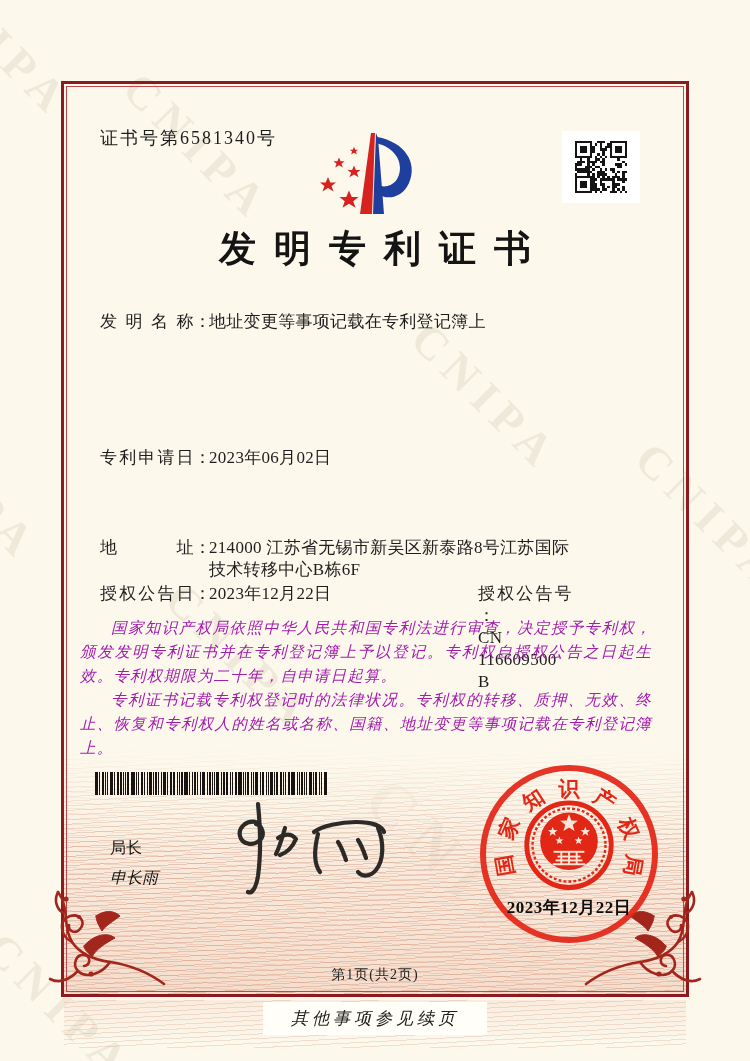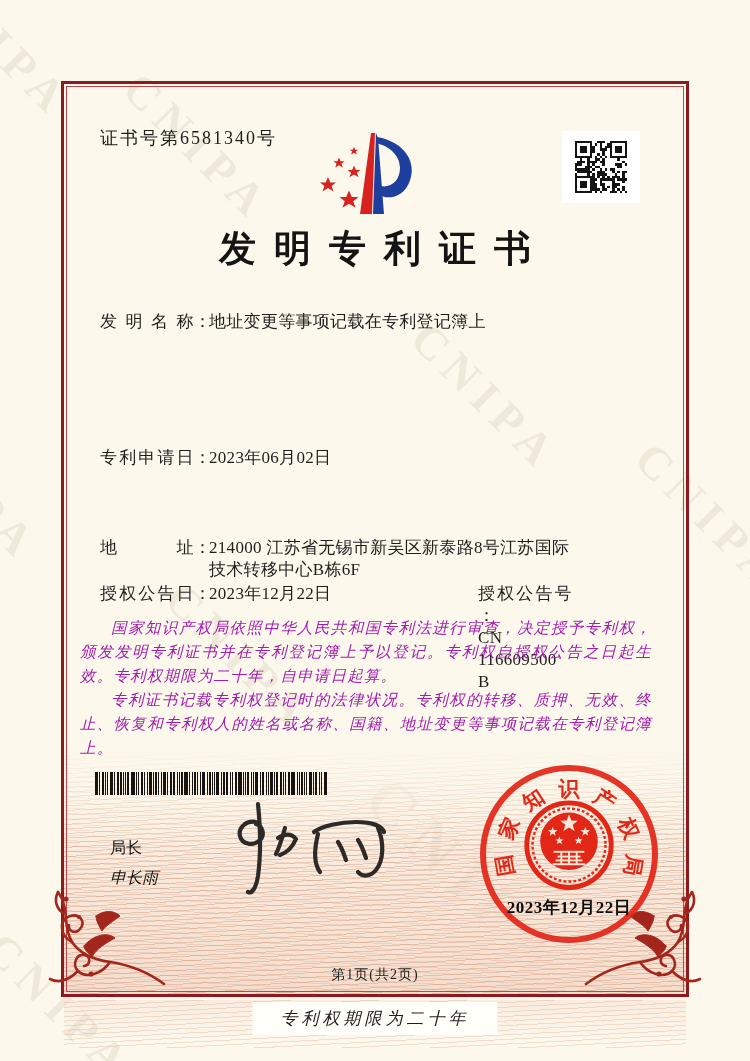--- a/index.html
+++ b/index.html
@@ -527,15 +527,15 @@
   <span class="seal-ch" style="transform: translate(-50%, -50%) rotate(-100deg) translateY(-65px);">国</span>
       <span class="seal-ch" style="transform: translate(-50%, -50%) rotate(-66.6667deg) translateY(-65px);">家</span>
       <span class="seal-ch" style="transform: translate(-50%, -50%) rotate(-33.3333deg) translateY(-65px);">知</span>
       <span class="seal-ch" style="transform: translate(-50%, -50%) rotate(0deg) translateY(-65px);">识</span>
       <span class="seal-ch" style="transform: translate(-50%, -50%) rotate(33.3333deg) translateY(-65px);">产</span>
       <span class="seal-ch" style="transform: translate(-50%, -50%) rotate(66.6667deg) translateY(-65px);">权</span>
       <span class="seal-ch" style="transform: translate(-50%, -50%) rotate(100deg) translateY(-65px);">局</span>
     </div>
 
   <div class="pageno">第1页(共2页)</div>
-  <div class="contbox">专利权期限为二十年</div>
+  <div class="contbox">其他事项参见续页</div>
 
 </div>
 
 </body></html>

